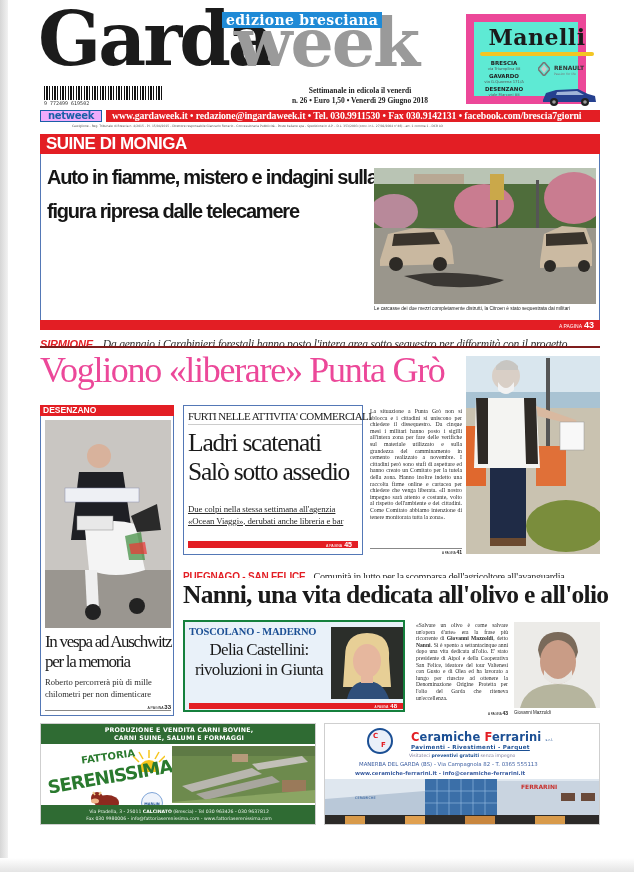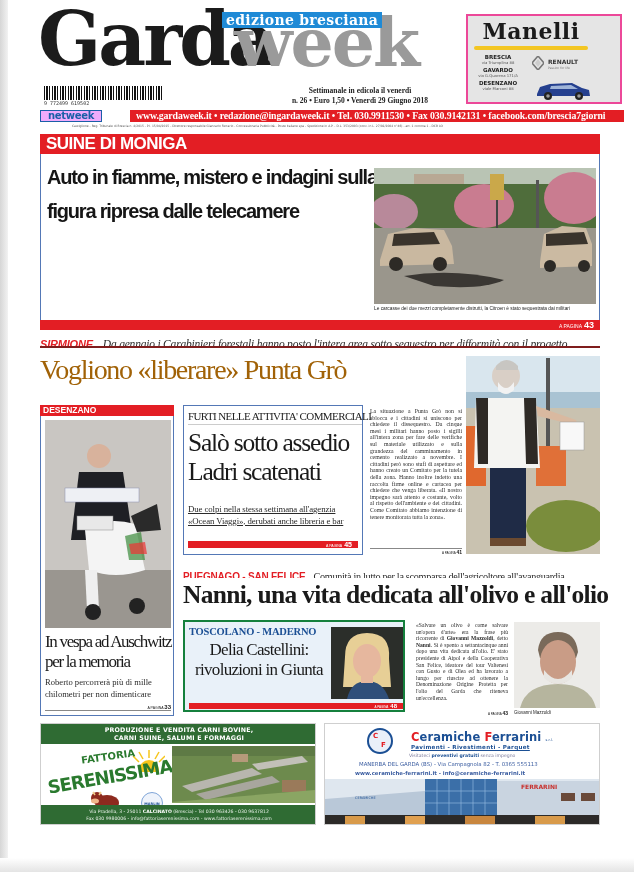--- a/index.html
+++ b/index.html
@@ -14,55 +14,55 @@
   .logo-garda { position: absolute; left: 0; top: -4px; font-family: "DejaVu Serif", serif; font-weight: bold; font-size: 74px; letter-spacing: -3px; color: #1b1b1b; line-height: 1; }
   .logo-week { position: absolute; left: 196px; top: 2px; font-family: "DejaVu Serif", serif; font-weight: bold; font-size: 68px; letter-spacing: -2px; color: #9a9a9a; line-height: 1; }
   .edition { position: absolute; left: 184px; top: 6px; background: #1f8ad6; color: #fff; font-family: "DejaVu Serif", serif; font-weight: bold; font-size: 14px; padding: 0 4px; line-height: 16px; letter-spacing: 0.3px; }
   .barcode { position: absolute; left: 6px; top: 78px; width: 118px; height: 22px; }
   .barcode .bars { position: absolute; left: 0; top: 2px; width: 118px; height: 14px;
     background: repeating-linear-gradient(90deg, #111 0 1px, #fff 1px 2px, #111 2px 4px, #fff 4px 5px, #111 5px 6px, #fff 6px 8px); }
   .barcode .digits { position: absolute; left: 0; top: 16px; font-size: 5px; font-family: "DejaVu Sans Mono", monospace; color: #333; }
   .tagline { position: absolute; left: 222px; top: 80px; width: 200px; text-align: center; font-size: 7.5px; font-weight: bold; line-height: 10px; color: #222; }
 
   
-  .ad-manelli { position: absolute; left: 466px; top: 14px; width: 156px; height: 90px; border: 2px solid #ec4899; background: #e5e5e5; }
+  .ad-manelli { position: absolute; left: 466px; top: 14px; width: 120px; height: 90px; border: 8px solid #ec4899; background: #5eead4; }
   .manelli-title { position: absolute; left: 0; top: 2px; width: 126px; text-align: center; font-family: "DejaVu Serif", serif; font-weight: bold; font-size: 22px; letter-spacing: 0.5px; color: #1b1b1b; }
   .manelli-bar { position: absolute; left: 6px; top: 30px; width: 114px; height: 4px; background: #f3c623; border-radius: 2px; }
   .manelli-cities { position: absolute; left: 2px; top: 38px; width: 56px; text-align: center; font-family: "DejaVu Sans", sans-serif; }
   .manelli-cities .city { font-size: 5.5px; font-weight: bold; color: #222; line-height: 6px; }
   .manelli-cities .addr { font-size: 3.8px; color: #555; line-height: 5px; margin-bottom: 2px; }
   .renault { position: absolute; left: 62px; top: 40px; width: 62px; height: 16px; }
   .renault .diamond { position: absolute; left: 2px; top: 0; width: 12px; height: 14px; }
   .renault .brand { position: absolute; left: 18px; top: 2px; font-family: "DejaVu Sans", sans-serif; font-size: 6px; font-weight: bold; color: #333; }
   .renault .sub { position: absolute; left: 18px; top: 10px; font-size: 3px; color: #777; font-family: "DejaVu Sans", sans-serif; }
   .manelli-car { position: absolute; left: 66px; top: 62px; width: 58px; height: 24px; }
 
   
   .netweek-bar { position: absolute; left: 40px; top: 110px; width: 560px; height: 12px; }
   .netweek-logo { position: absolute; left: 0; top: 0; width: 62px; height: 12px; background: #f0abfc; border: 1px solid #1b5fa8; color: #1b5fa8; font-family: "DejaVu Sans", sans-serif; font-weight: bold; font-size: 10px; line-height: 10px; text-align: center; letter-spacing: -0.3px; }
-  .contacts { position: absolute; left: 66px; top: 0; width: 494px; height: 12px; background: #e31e24; color: #fff; font-family: "Liberation Serif", serif; font-weight: bold; font-size: 9.8px; line-height: 12px; white-space: nowrap; overflow: hidden; padding-left: 6px; letter-spacing: -0.1px; margin-left: 24px; }
+  .contacts { position: absolute; left: 66px; top: 0; width: 494px; height: 12px; background: #e31e24; color: #fff; font-family: "Liberation Serif", serif; font-weight: bold; font-size: 9.8px; line-height: 12px; white-space: nowrap; overflow: hidden; padding-left: 6px; letter-spacing: -0.1px; }
   .credits { position: absolute; left: 72px; top: 124px; width: 528px; height: 5px; font-size: 3px; color: #555; white-space: nowrap; overflow: hidden; font-family: "DejaVu Sans", sans-serif; }
 
   
   .lead { position: absolute; left: 40px; top: 134px; width: 560px; height: 196px; border: 1px solid #5478b6; border-top: none; }
   .lead-kicker { position: absolute; left: -1px; top: 0; width: 560px; height: 20px; background: #e31e24; color: #fff; font-family: "Liberation Sans", sans-serif; font-weight: bold; font-size: 17px; line-height: 20px; padding-left: 6px; letter-spacing: -0.5px; transform-origin: left; }
   .lead-headline { position: absolute; left: 6px; top: 26px; width: 330px; font-family: "Liberation Sans", sans-serif; font-weight: bold; font-size: 20px; line-height: 34px; letter-spacing: -1.2px; color: #161616; }
   .lead-summary { position: absolute; left: 6px; top: 136px; width: 320px; font-size: 10.4px; line-height: 13px; color: #2a2a2a; }
   .lead-photo { position: absolute; left: 333px; top: 34px; width: 222px; height: 136px; overflow: hidden; }
   .lead-caption { position: absolute; left: 333px; top: 172px; width: 224px; font-family: "Liberation Sans", sans-serif; font-size: 4.8px; color: #222; white-space: nowrap; overflow: hidden; }
   .lead-ref { position: absolute; left: -1px; top: 186px; width: 560px; height: 10px; background: #e31e24; }
   .ref-label { position: absolute; right: 6px; top: 0; color: #fff; font-family: "Liberation Sans", sans-serif; font-size: 5px; line-height: 10px; white-space: nowrap; }
   .ref-label b { font-size: 9px; font-weight: bold; margin-left: 2px; }
 
   
   .sirmione { position: absolute; left: 40px; top: 334px; width: 560px; height: 14px; border-bottom: 2px solid #7f1d1d; white-space: nowrap; overflow: hidden; font-style: italic; }
   .sirmione .tag { font-family: "Liberation Sans", sans-serif; font-weight: bold; color: #e31e24; font-size: 11px; letter-spacing: -0.2px; }
   .sirmione .deck { font-size: 11.5px; color: #2a2a2a; margin-left: 6px; letter-spacing: -0.2px; }
 
-  .punta-headline { position: absolute; left: 40px; top: 350px; width: 420px; font-size: 28px; line-height: 40px; letter-spacing: -1.3px; color: #a16207; }
+  .punta-headline { position: absolute; left: 40px; top: 350px; width: 420px; font-size: 36px; line-height: 40px; letter-spacing: -1.3px; color: #ec4899; }
   .punta-photo { position: absolute; left: 466px; top: 356px; width: 134px; height: 198px; overflow: hidden; }
 
   
   .desenzano { position: absolute; left: 40px; top: 405px; width: 134px; height: 311px; border: 1px solid #5478b6; }
   .desenzano .kicker { position: absolute; left: -1px; top: -1px; width: 134px; height: 11px; background: #e31e24; color: #fff; font-family: "Liberation Sans", sans-serif; font-weight: bold; font-size: 8.5px; line-height: 11px; padding-left: 3px; }
   .desenzano .photo { position: absolute; left: 4px; top: 14px; width: 126px; height: 208px; overflow: hidden; }
   .desenzano .headline { position: absolute; left: 4px; top: 226px; width: 130px; font-size: 17px; line-height: 20px; letter-spacing: -1.3px; color: #1a1a1a; }
   .desenzano .summary { position: absolute; left: 4px; top: 270px; width: 126px; font-size: 8.6px; line-height: 12px; color: #2a2a2a; font-family: Liberation Serif, serif; }
   .desenzano .ref { position: absolute; left: 4px; top: 297px; width: 126px; height: 8px; border-bottom: 1px solid #888; text-align: right; font-family: "Liberation Sans", sans-serif; font-size: 3.5px; line-height: 8px; }
   .desenzano .ref b { font-size: 6px; }
@@ -258,22 +258,22 @@
     <path d="M86 96 L112 84 L116 110 L92 112 Z" fill="#2a2a2a"></path>
   </svg>
   <div class="headline">In vespa ad Auschwitz per la memoria</div>
   <div class="summary">Roberto percorrerà più di mille chilometri per non dimenticare</div>
   <div class="ref"><span>A PAGINA</span> <b>33</b></div>
 </div>
 
 <div class="salo">
   <div class="kicker">FURTI NELLE ATTIVITA' COMMERCIALI</div>
   <div class="headline">
+    <div>Ladri scatenati</div>
     <div>Salò sotto assedio</div>
-    <div>Ladri scatenati</div>
   </div>
   <div class="summary">Due colpi nella stessa settimana all'agenzia «Ocean Viaggi», derubati anche libreria e bar</div>
   <div class="ref">
     <span class="ref-label"><span>A PAGINA</span><b>45</b></span>
   </div>
 </div>
 
 <div class="punta-body">La situazione a Punta Grò non si sblocca e i cittadini si uniscono per chiedere il dissequestro. Da cinque mesi i militari hanno posto i sigilli all'intera zona per fare delle verifiche sul materiale utilizzato e sulla grandezza del camminamento in cemento realizzato a novembre. I cittadini però sono stufi di aspettare ed hanno creato un Comitato per la tutela della zona. Hanno inoltre indetto una raccolta firme online e cartacea per chiedere che venga liberata. «Il nostro impegno sarà attento e costante, volto al rispetto dell'ambiente e dei cittadini. Come Comitato abbiamo intenzione di tenere monitorata tutta la zona».</div>
 <div class="punta-ref"><span>A PAGINA</span> <b>41</b></div>
 

